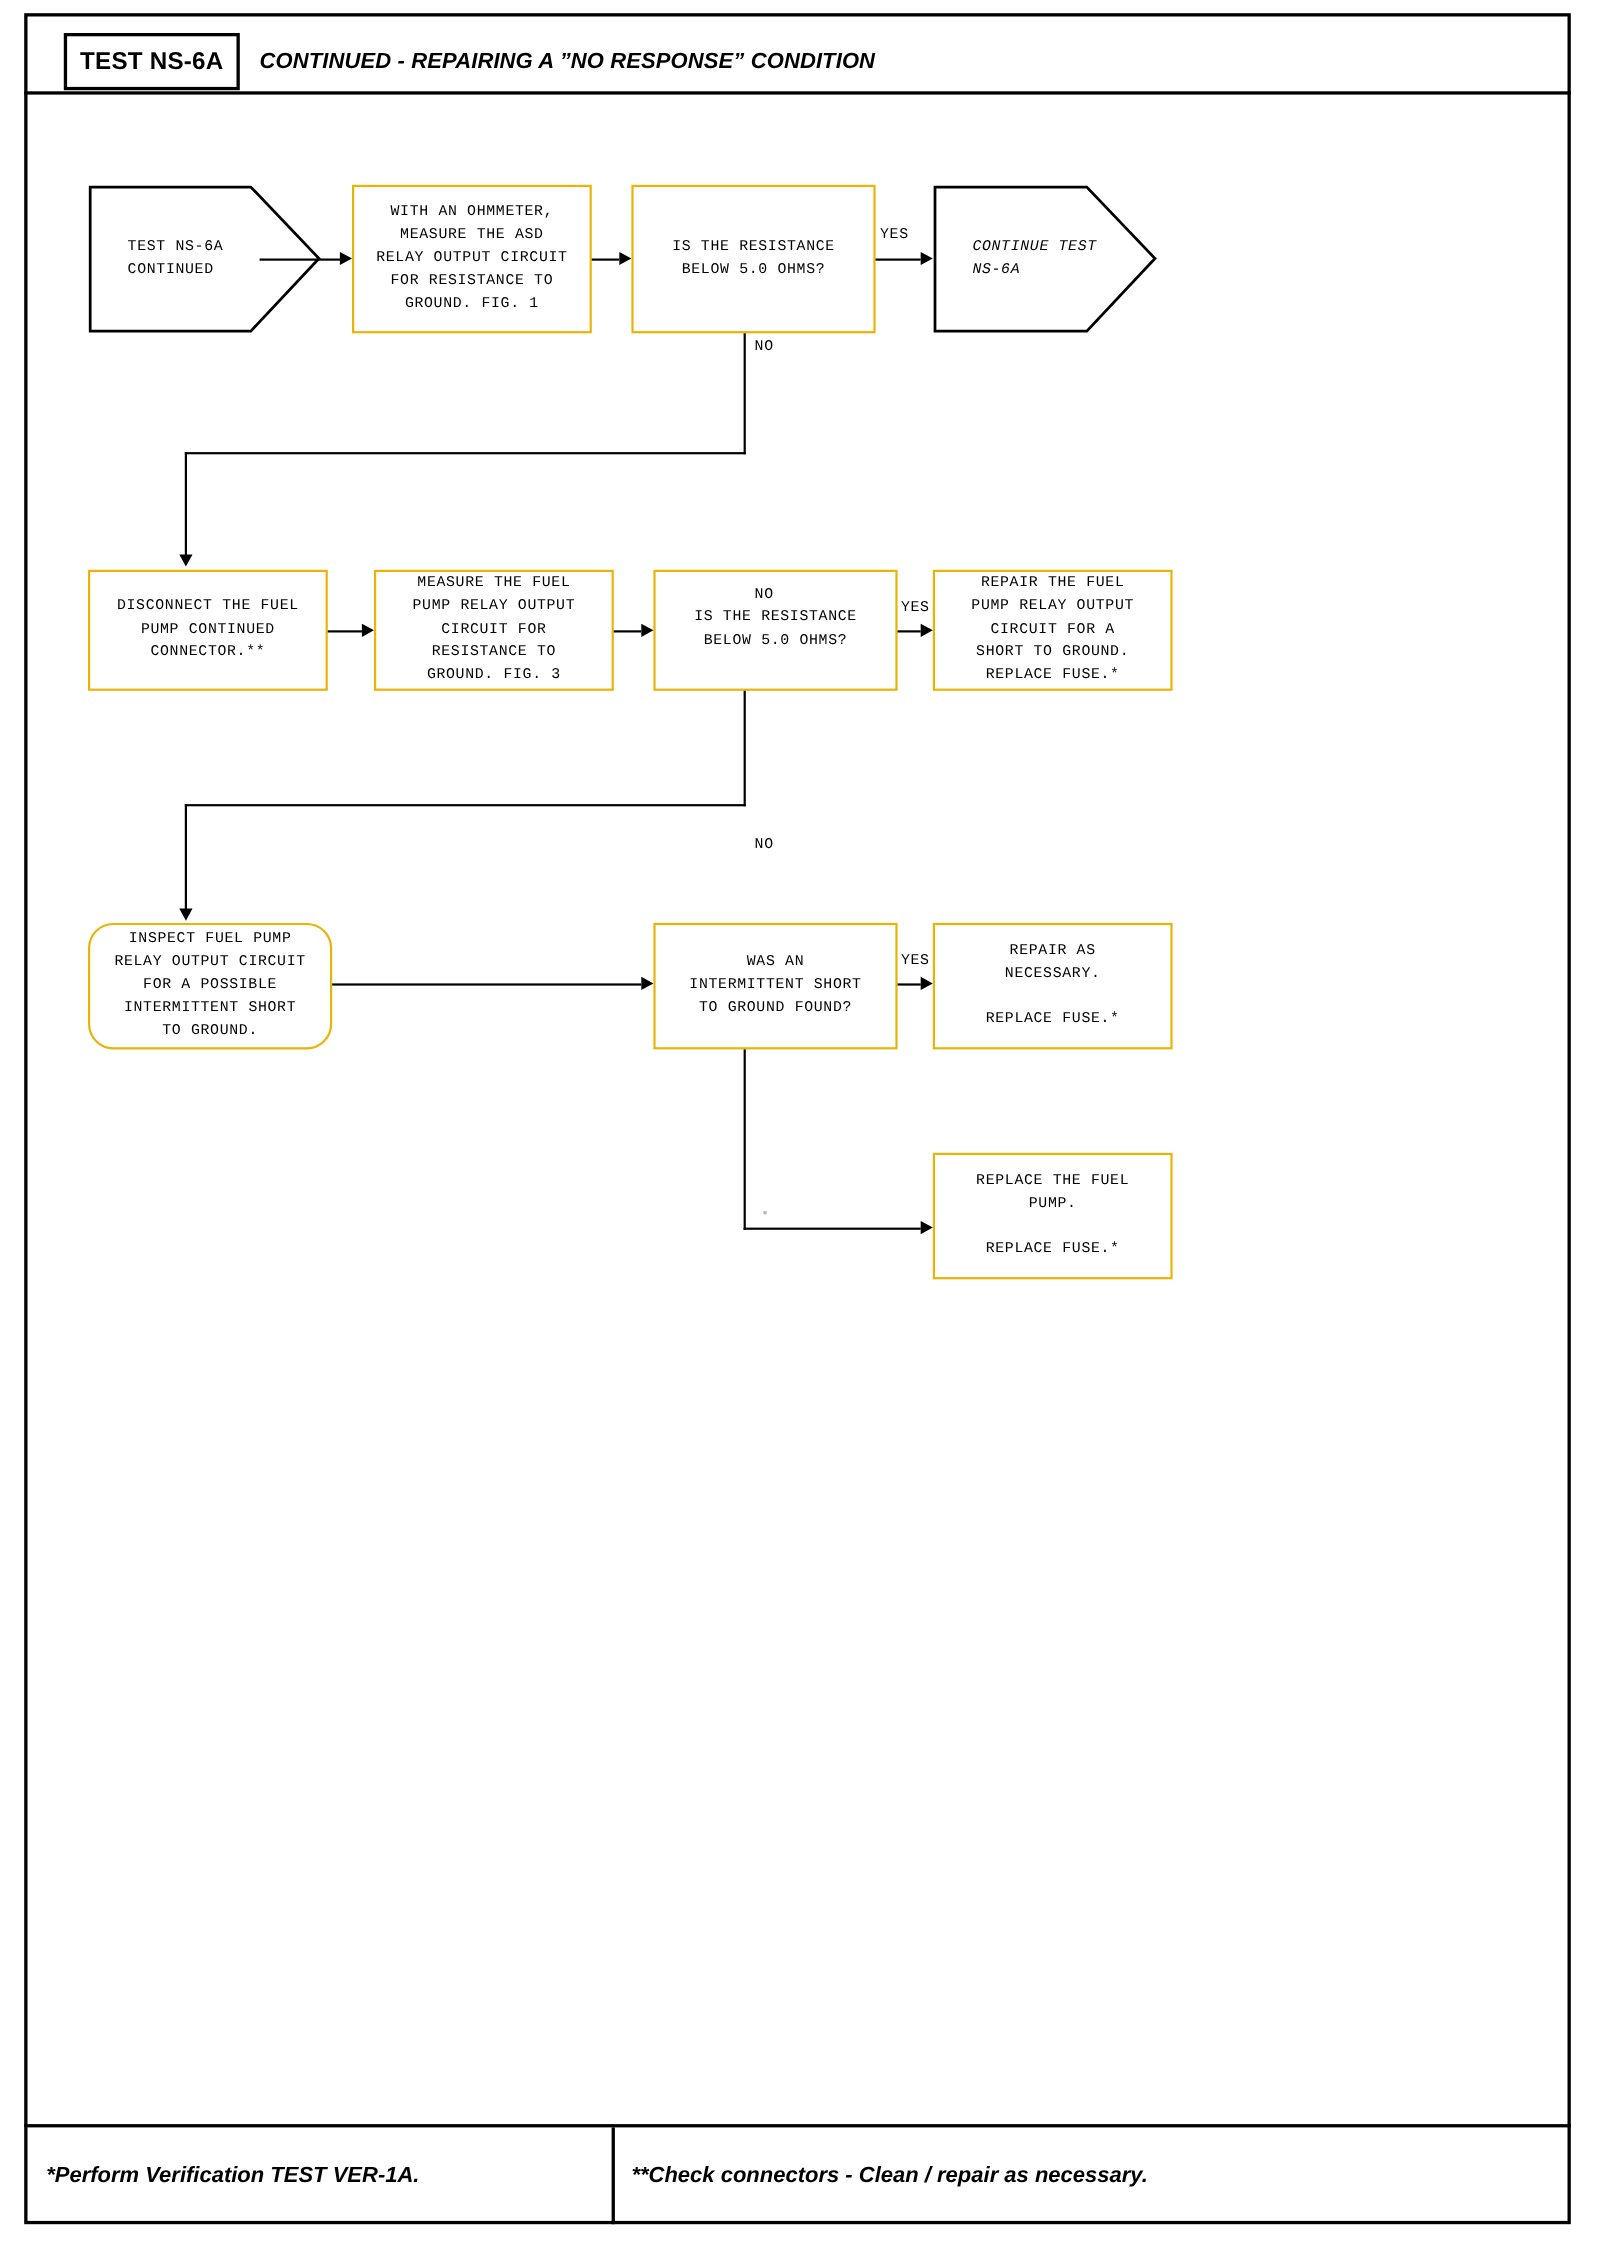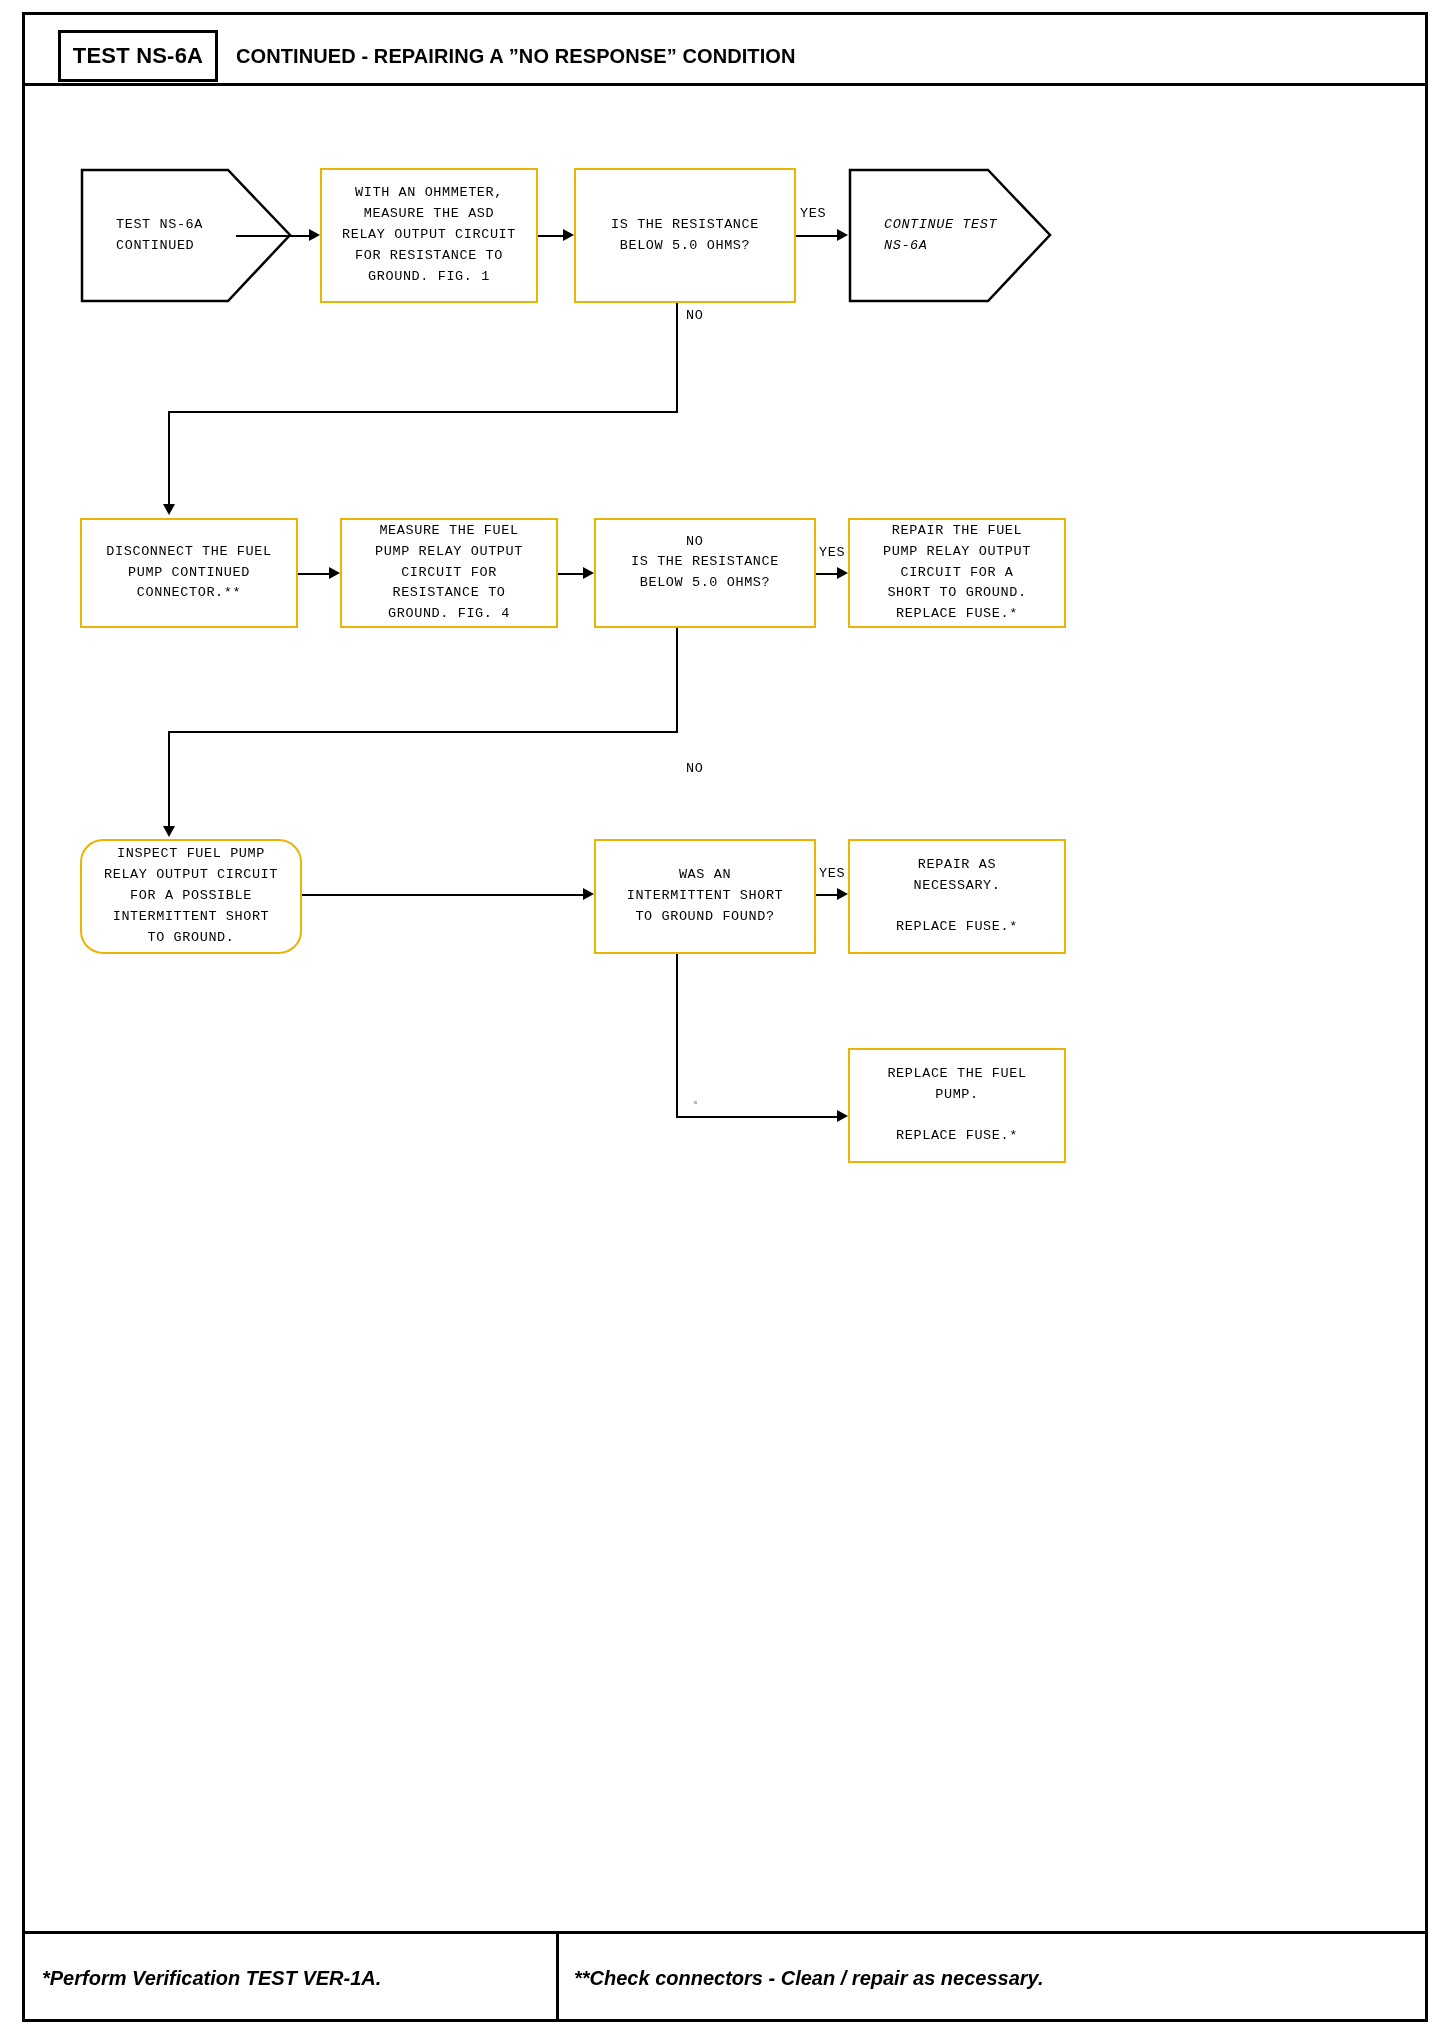--- a/index.html
+++ b/index.html
@@ -42,20 +42,21 @@
   }
   .header-title {
     position:absolute;
     left:214px; top:22px;
     width:1180px; height:44px;
     display:flex; align-items:center;
     font-size:20px; font-weight:bold;
     letter-spacing:0.1px;
     color:#000;
     font-family:"Liberation Sans", sans-serif;
+    font-style:italic;
   }
 
   
   .canvas {
     position:absolute;
     left:22px; top:86px;
     width:1406px; height:1848px;
     box-sizing:border-box;
     border-bottom:3px solid #000;
   }
@@ -213,21 +214,21 @@
       <span>DISCONNECT THE FUEL
 PUMP CONTINUED
 CONNECTOR.**</span>
     </div>
 
     <div class="node" style="left:318px; top:432px; width:218px; height:110px;">
       <span>MEASURE THE FUEL
 PUMP RELAY OUTPUT
 CIRCUIT FOR
 RESISTANCE TO
-GROUND. FIG. 4</span>
+GROUND. FIG. 3</span>
     </div>
 
     <div class="node" style="left:572px; top:432px; width:222px; height:110px;">
       <span>IS THE RESISTANCE
 BELOW 5.0 OHMS?</span>
     </div>
 
     <div class="node" style="left:826px; top:432px; width:218px; height:110px;">
       <span>REPAIR THE FUEL
 PUMP RELAY OUTPUT

